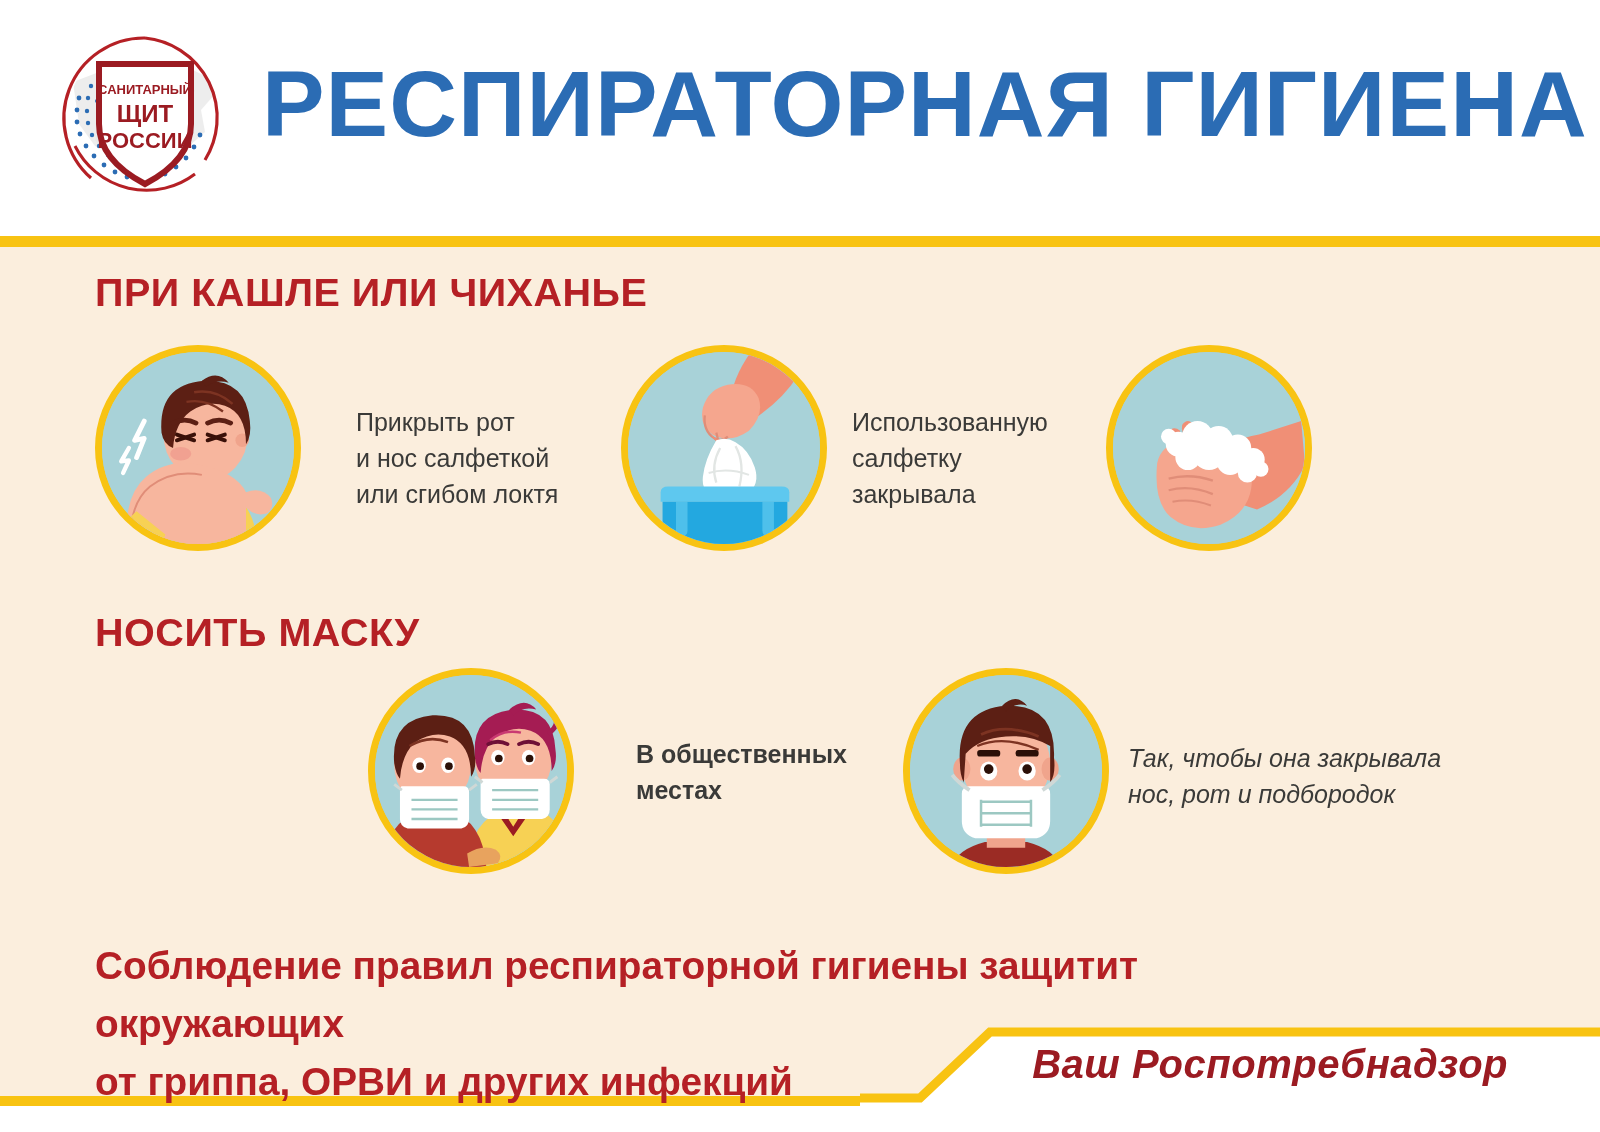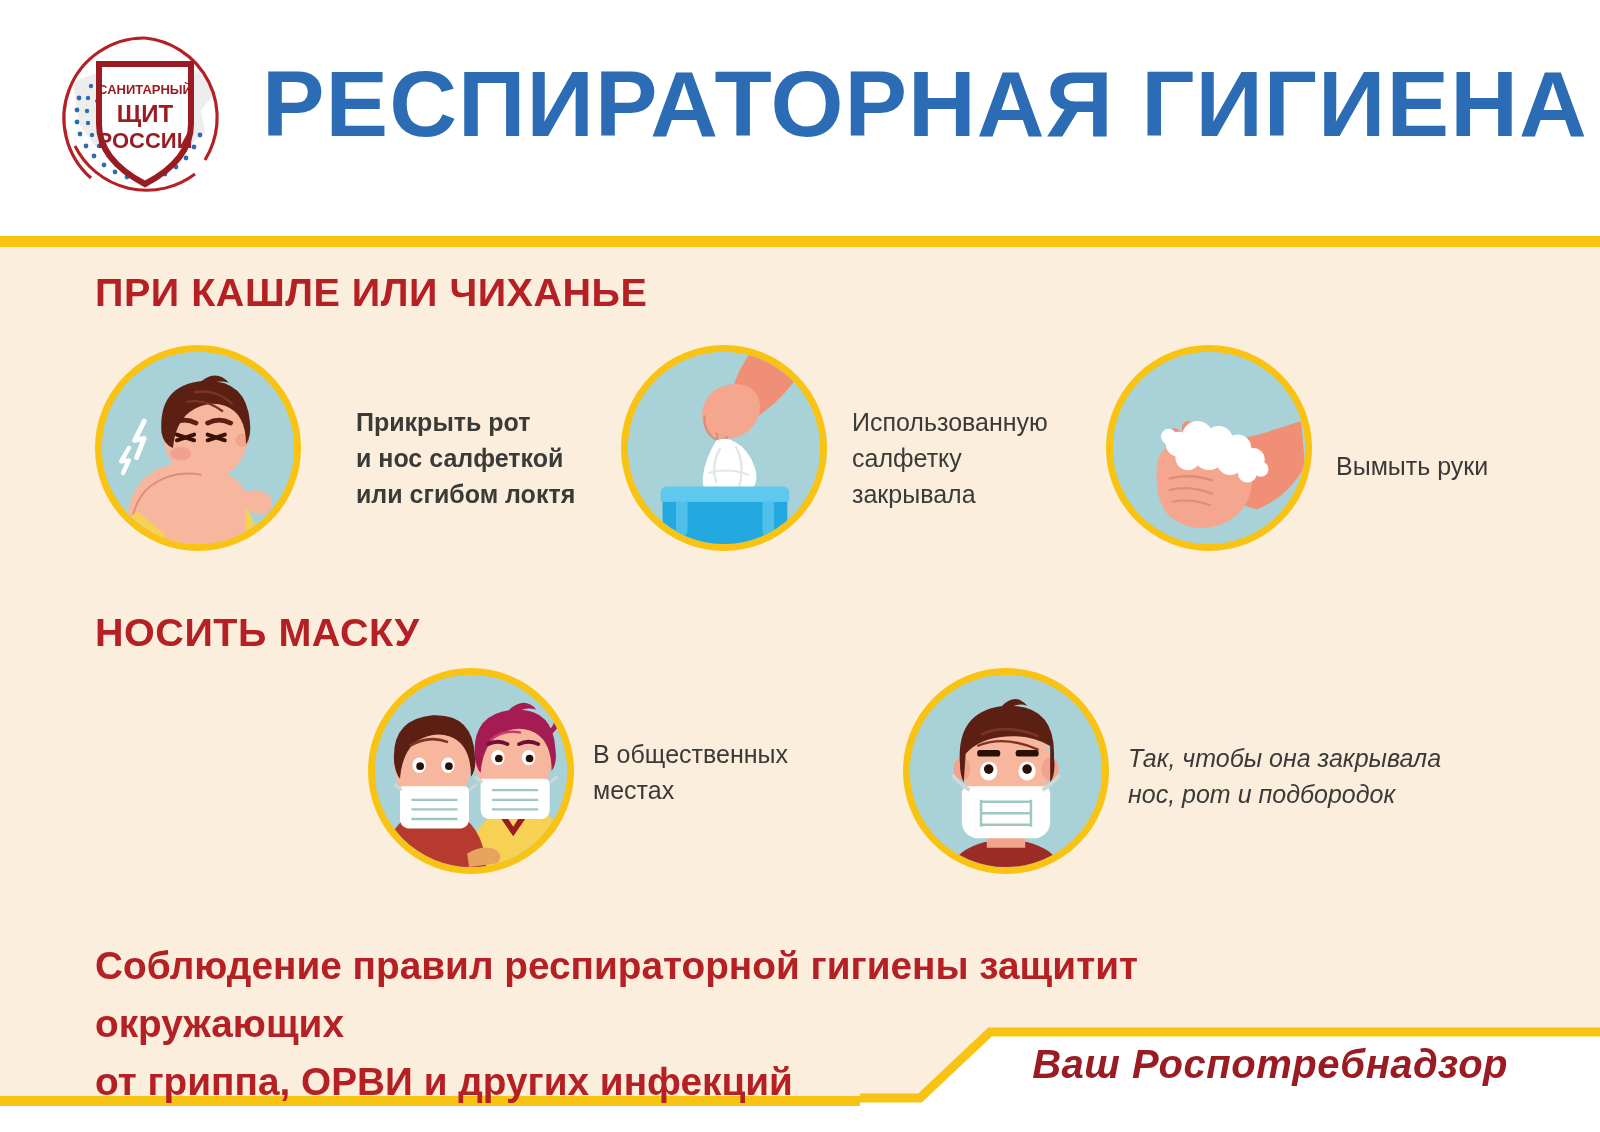--- a/index.html
+++ b/index.html
@@ -275,21 +275,21 @@
       <path d="M30 200 Q28 158 50 140 Q74 122 104 128" fill="none" stroke="#e08d78" stroke-width="2"></path>
 
       <path d="M22 200 Q20 178 36 166 L66 190 L62 200 Z" fill="#f7d154"></path>
 
       <path d="M150 146 Q166 140 176 152 Q180 162 172 168 Q160 172 150 162 Z" fill="#f7b69e"></path>
 
       <path d="M44 72 L34 92 L44 90 L36 110" fill="none" stroke="#ffffff" stroke-width="5" stroke-linecap="round" stroke-linejoin="round"></path>
       <path d="M28 100 L20 114 L28 113 L22 126" fill="none" stroke="#ffffff" stroke-width="4.5" stroke-linecap="round" stroke-linejoin="round"></path>
     </svg>
   </div>
-  <div class="caption" style="left:356px; top:404px; width:230px;font-weight:bold;">Прикрыть рот
+  <div class="caption" style="left:356px; top:404px; width:230px;">Прикрыть рот
 и нос салфеткой
 или сгибом локтя</div>
 
   <div class="circle" style="left:621px; top:345px;">
     <svg viewBox="0 0 200 200" xmlns="http://www.w3.org/2000/svg">
       <rect width="200" height="200" fill="#a8d2d8"></rect>
 
       <path d="M128 0 L176 0 L176 26 Q162 48 134 68 L108 60 Q104 34 128 0 Z" fill="#f08f76"></path>
 
       <path d="M78 58 Q84 38 104 34 Q128 30 136 48 Q142 66 126 82 Q106 96 88 86 Q74 76 78 58 Z" fill="#f5a68e"></path>
@@ -341,21 +341,20 @@
         <circle cx="146" cy="112" r="12"></circle>
         <circle cx="100" cy="106" r="17"></circle>
         <circle cx="122" cy="114" r="14"></circle>
         <circle cx="78" cy="110" r="13"></circle>
         <circle cx="140" cy="126" r="10"></circle>
         <circle cx="58" cy="88" r="8"></circle>
         <circle cx="154" cy="122" r="8"></circle>
       </g>
     </svg>
   </div>
-  <div class="caption" style="left:1336px; top:448px; width:240px;">Вымыть руки</div>
 
   <div class="section-heading heading-mask">НОСИТЬ МАСКУ</div>
 
   <div class="circle" style="left:368px; top:668px;">
     <svg viewBox="0 0 200 200" xmlns="http://www.w3.org/2000/svg">
       <rect width="200" height="200" fill="#a8d2d8"></rect>
 
       <path d="M96 200 Q100 150 136 140 L168 140 Q200 150 200 200 Z" fill="#f7d154"></path>
       <path d="M128 114 L160 114 L160 146 L128 146 Z" fill="#f0a48c"></path>
       <path d="M126 142 L144 168 L162 142 L156 139 L144 158 L132 139 Z" fill="#9b1b22"></path>
@@ -389,21 +388,21 @@
       <circle cx="77" cy="95" r="4" fill="#2b1008"></circle>
 
       <path d="M28 116 L92 116 Q98 116 98 122 L98 150 Q98 158 90 160 L34 160
                Q26 158 26 150 L26 122 Q26 116 28 116 Z" fill="#ffffff"></path>
       <path d="M28 120 L20 114 M98 120 L106 114" stroke="#cfd8d6" stroke-width="3" fill="none"></path>
       <path d="M38 130 L86 130 M38 140 L86 140 M38 150 L86 150" stroke="#9cc8c2" stroke-width="2.4" fill="none"></path>
 
       <path d="M96 186 Q112 176 126 182 Q134 188 128 196 L98 200 Z" fill="#e8a35e"></path>
     </svg>
   </div>
-  <div class="caption" style="left:593px; top:736px; width:230px;">В общественных
+  <div class="caption" style="left:636px; top:736px; width:230px;font-weight:bold;">В общественных
 местах</div>
 
   <div class="circle" style="left:903px; top:668px;">
     <svg viewBox="0 0 200 200" xmlns="http://www.w3.org/2000/svg">
       <rect width="200" height="200" fill="#a8d2d8"></rect>
 
       <path d="M44 200 Q48 182 78 174 L122 174 Q152 182 156 200 Z" fill="#9b2b24"></path>
 
       <path d="M80 140 L120 140 L120 180 L80 180 Z" fill="#f0a48c"></path>
 

